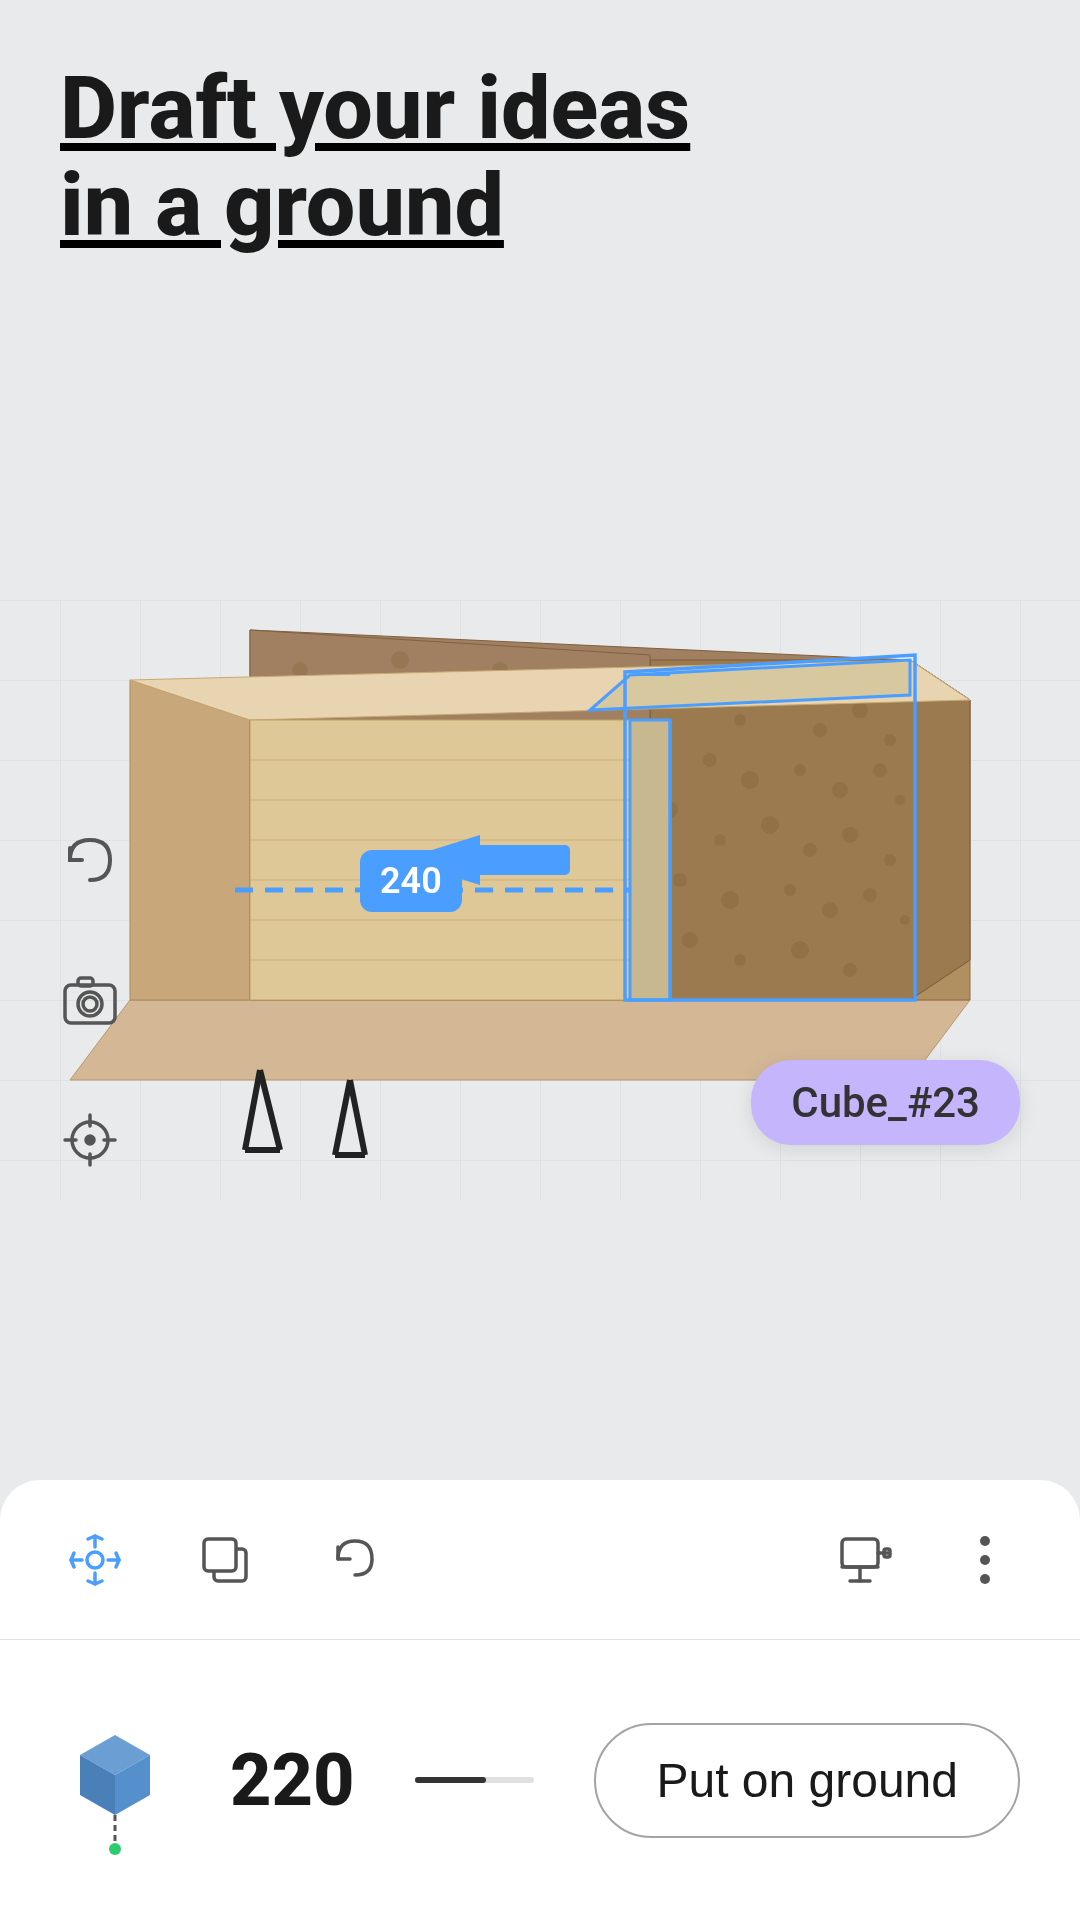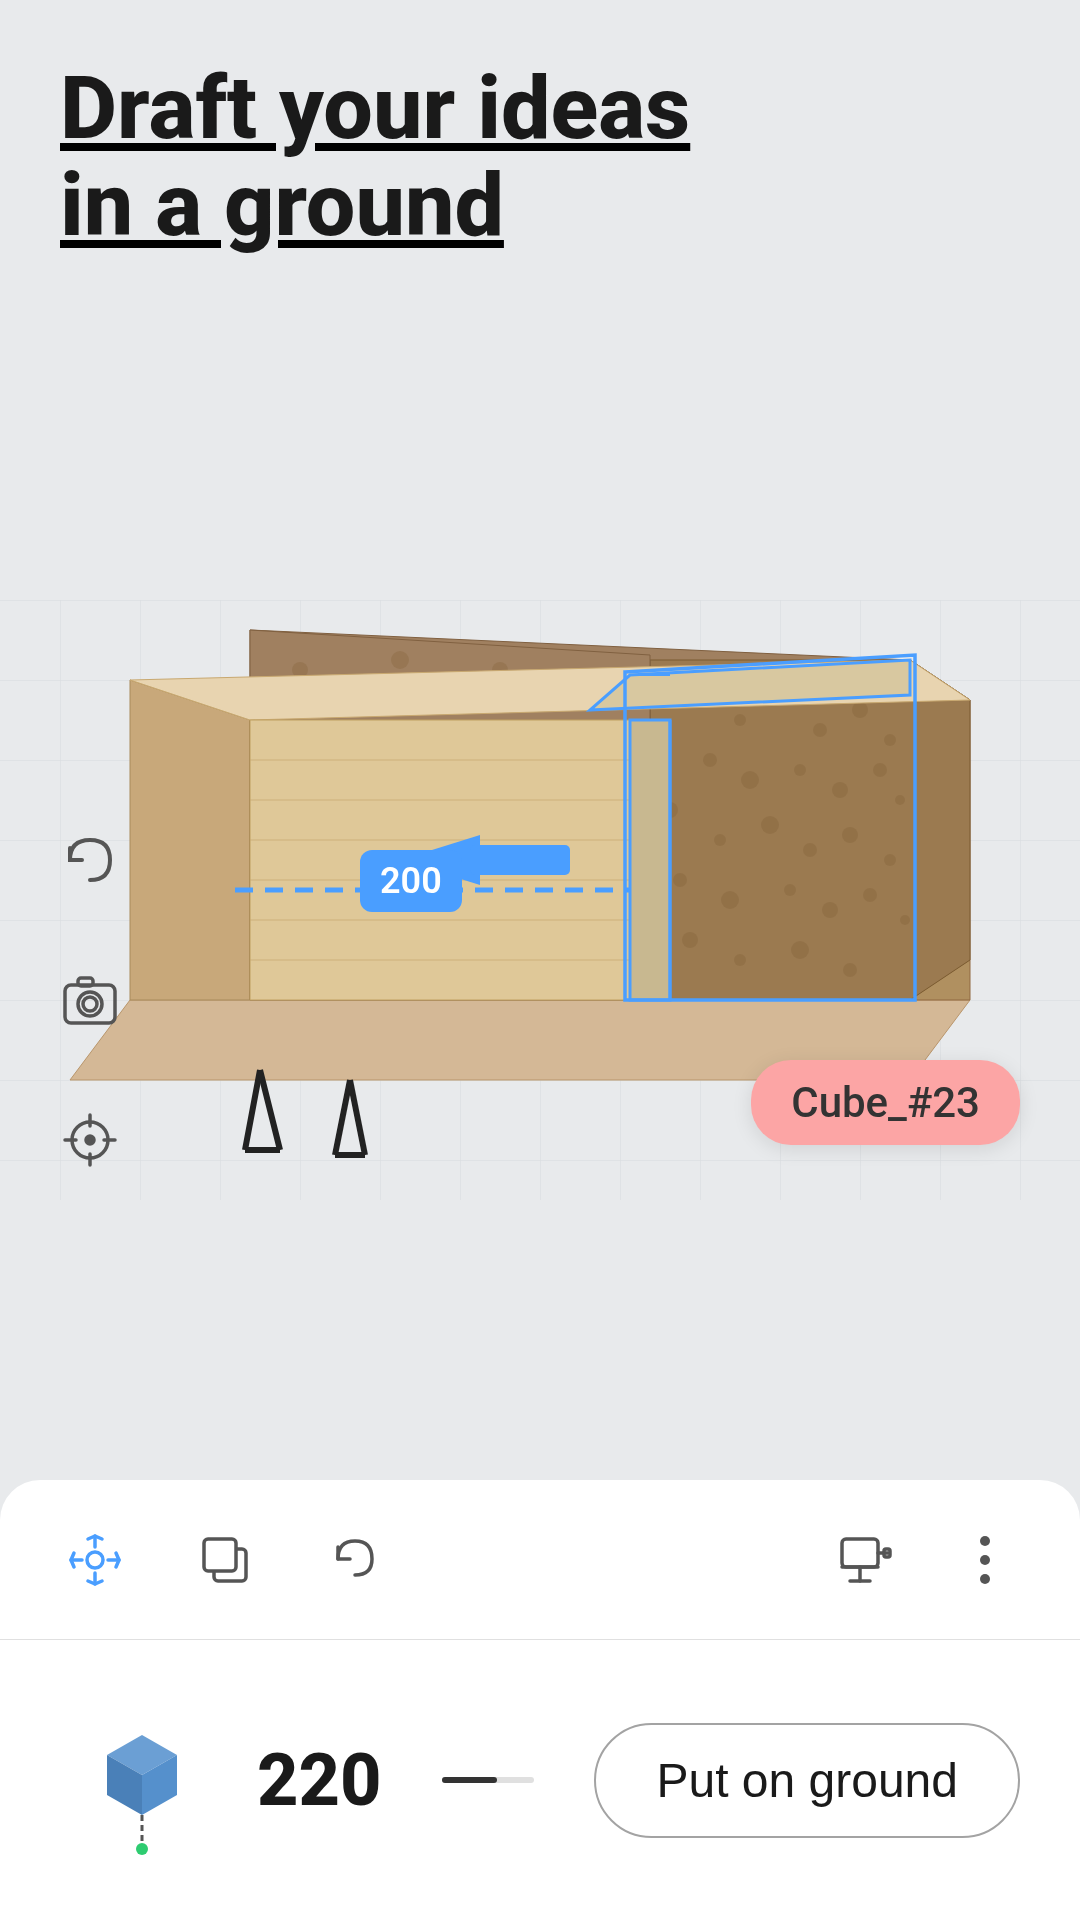--- a/index.html
+++ b/index.html
@@ -81,21 +81,21 @@
     .icon-btn svg {
       width: 60px;
       height: 60px;
     }
 
     
     .cube-label {
       position: absolute;
       right: 60px;
       top: 1060px;
-      background: #fca5a5;
+      background: #c4b5fd;
       border-radius: 40px;
       padding: 18px 40px;
       font-size: 42px;
       font-weight: 500;
       color: #333;
       box-shadow: 0 4px 20px rgba(0,0,0,0.1);
       z-index: 20;
     }
 
     
@@ -146,21 +146,20 @@
       height: 58px;
     }
 
     
     .action-row {
       display: flex;
       align-items: center;
       padding: 0 60px;
       height: 280px;
       gap: 40px;
-      margin-left: 27px;
     }
 
     .cube-icon-container {
       width: 110px;
       height: 110px;
       position: relative;
     }
 
     .height-value {
       font-size: 72px;
@@ -347,21 +346,21 @@
 
       <g transform="translate(430, 580)">
         <polygon points="-80,0 0,-25 0,25" fill="#4a9eff"></polygon>
         <rect x="-10" y="-15" width="100" height="30" fill="#4a9eff" rx="5"></rect>
       </g>
 
     </svg>
   </div>
 
   <div class="measurement-badge" style="top: 850px; left: 360px;">
-    <span>200</span>
+    <span>240</span>
   </div>
 
 </div>
 
 <div class="left-icons">
   <div class="icon-btn">
     <svg viewBox="0 0 60 60" fill="none" stroke="#555" stroke-width="4" stroke-linecap="round">
       <path d="M10,30 Q10,10 30,10 Q50,10 50,30 Q50,50 30,50"></path>
       <polyline points="10,18 10,30 22,30"></polyline>
     </svg>

